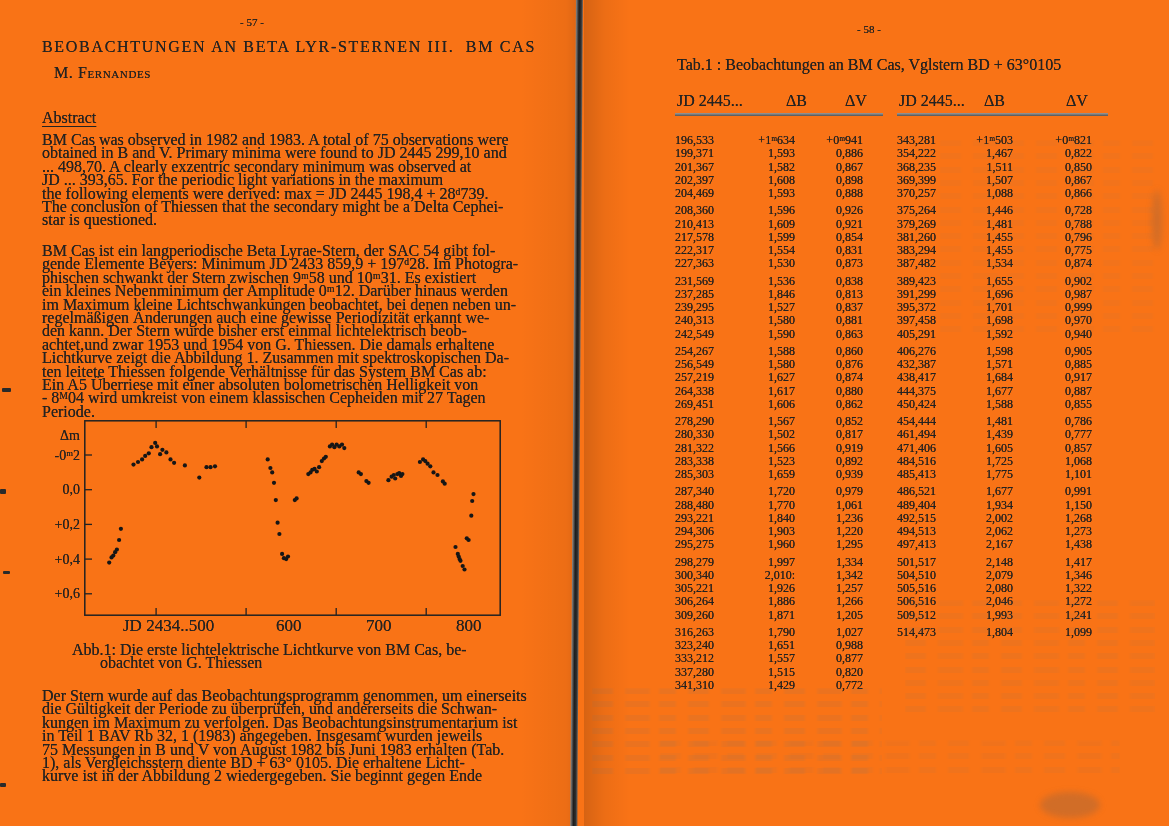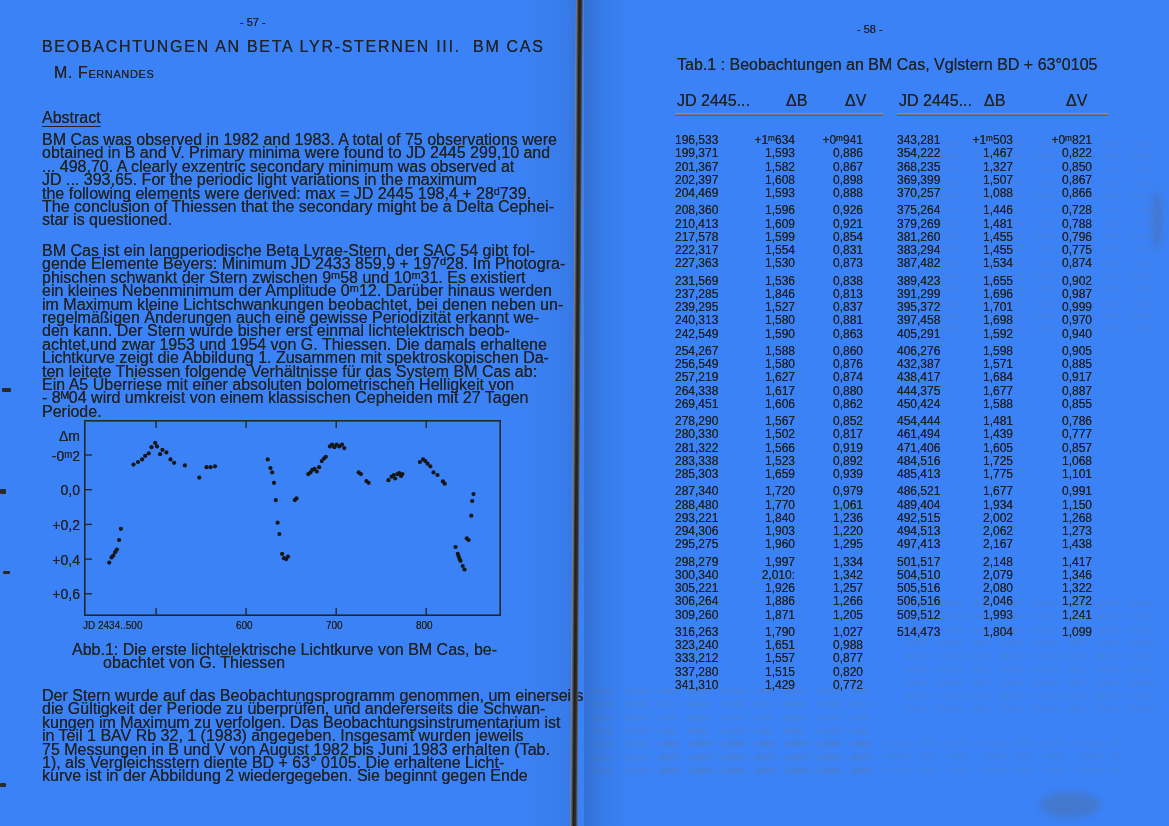--- a/index.html
+++ b/index.html
@@ -1,36 +1,36 @@
 <!DOCTYPE html>
 <html><head>
 <meta charset="utf-8">
 <style>
   html,body{margin:0;padding:0;background:#e9e9e6;}
-  #scan{position:relative;width:1169px;height:826px;background:#3b82f6;overflow:hidden;
-        font-family:Liberation Sans, sans-serif;color:#222;}
+  #scan{position:relative;width:1169px;height:826px;background:#f97316;overflow:hidden;
+        font-family:Liberation Serif, serif;color:#222;}
   .abs{position:absolute;}
   .txt{white-space:pre;font-size:16px;line-height:13.4px;color:#232323;
        text-shadow:0 0 .5px rgba(25,25,25,.85);}
   .small{font-size:11px;}
   
   .gutter-shade-l{left:520px;top:0;width:58px;height:826px;
      background:linear-gradient(90deg,rgba(0,0,0,0) 0%,rgba(0,0,0,.05) 80%,rgba(0,0,0,.12) 100%);}
   .spine{left:576px;top:-4px;width:7px;height:840px;transform:rotate(.4deg);transform-origin:top left;
      background:linear-gradient(90deg,#8a8a8a 0%,#1d1d1d 45%,#2e2e2e 75%,#6a6a6a 100%);}
   .gutter-shade-r{left:584px;top:0;width:46px;height:826px;
      background:linear-gradient(90deg,rgba(0,0,0,.14) 0%,rgba(0,0,0,.05) 45%,rgba(0,0,0,0) 100%);}
   
   .doc-title{letter-spacing:1.7px;}
   .author{font-variant:small-caps;letter-spacing:.6px;}
   .underlined{text-decoration:underline;text-underline-offset:3px;}
   
   #figure-box{left:84px;top:420px;width:417px;height:196px;}
   .ylab{left:30px;width:50px;text-align:right;font-size:14px;line-height:12px;}
-  .xlab{top:619px;font-size:10px;}
+  .xlab{top:619px;font-size:17px;margin-left:40px;}
   
   .theader-rule{height:3px;background:linear-gradient(180deg,#9a9a9a,#555);filter:blur(.3px);}
   .tgrid{display:grid;row-gap:0;}
   .tgroup{margin-bottom:4px;}
   .trow{display:grid;height:13.25px;font-size:12px;line-height:13.25px;
         text-shadow:0 0 .5px rgba(25,25,25,.85);}
   #tbl-left .trow{grid-template-columns:62px 58px 68px;}
   #tbl-right .trow{grid-template-columns:62px 54px 79px;}
   .trow .tcell{white-space:pre;}
   .trow .c0{text-align:left;}
@@ -449,21 +449,21 @@
             <span class="tcell c1">+1ᵐ503</span>
             <span class="tcell c2">+0ᵐ821</span>
           </div>
           <div class="trow">
             <span class="tcell c0">354,222</span>
             <span class="tcell c1">1,467</span>
             <span class="tcell c2">0,822</span>
           </div>
           <div class="trow">
             <span class="tcell c0">368,235</span>
-            <span class="tcell c1">1,327</span>
+            <span class="tcell c1">1,511</span>
             <span class="tcell c2">0,850</span>
           </div>
           <div class="trow">
             <span class="tcell c0">369,399</span>
             <span class="tcell c1">1,507</span>
             <span class="tcell c2">0,867</span>
           </div>
           <div class="trow">
             <span class="tcell c0">370,257</span>
             <span class="tcell c1">1,088</span>

